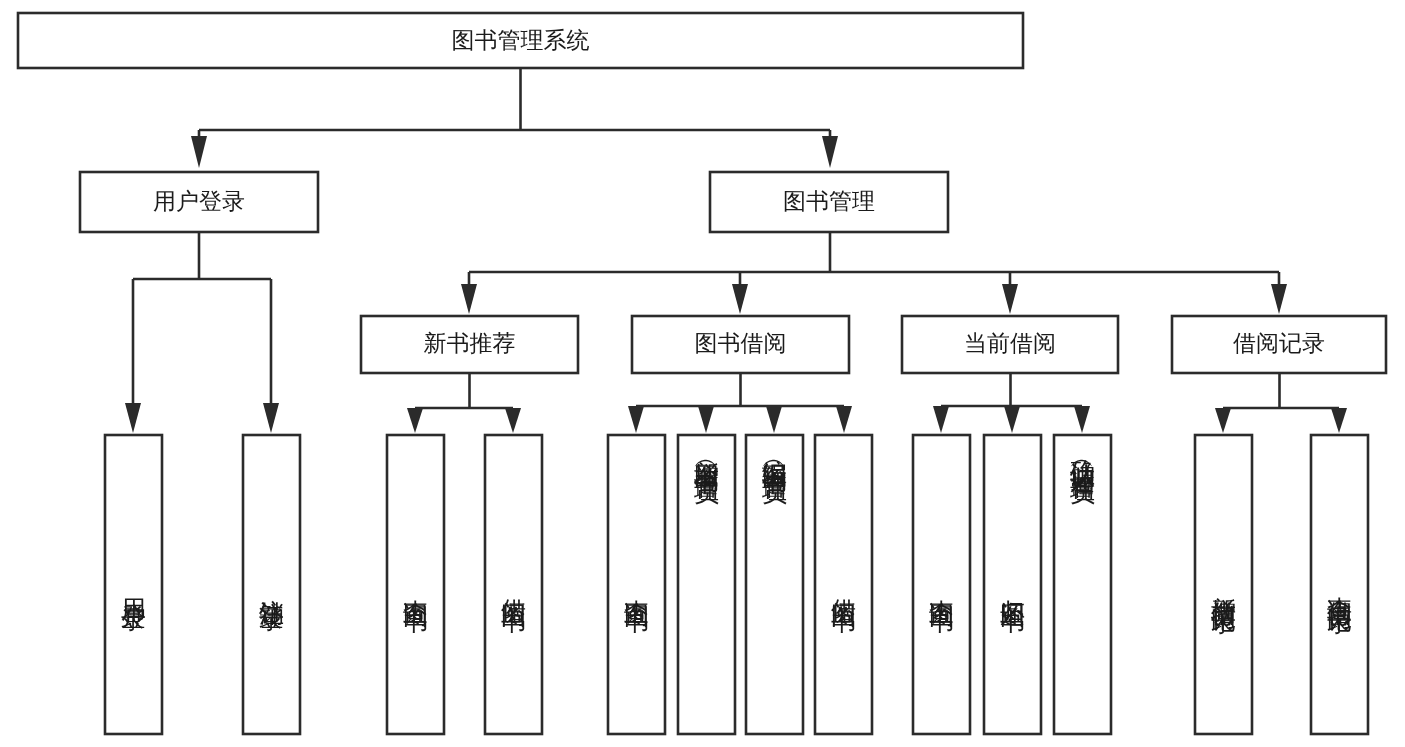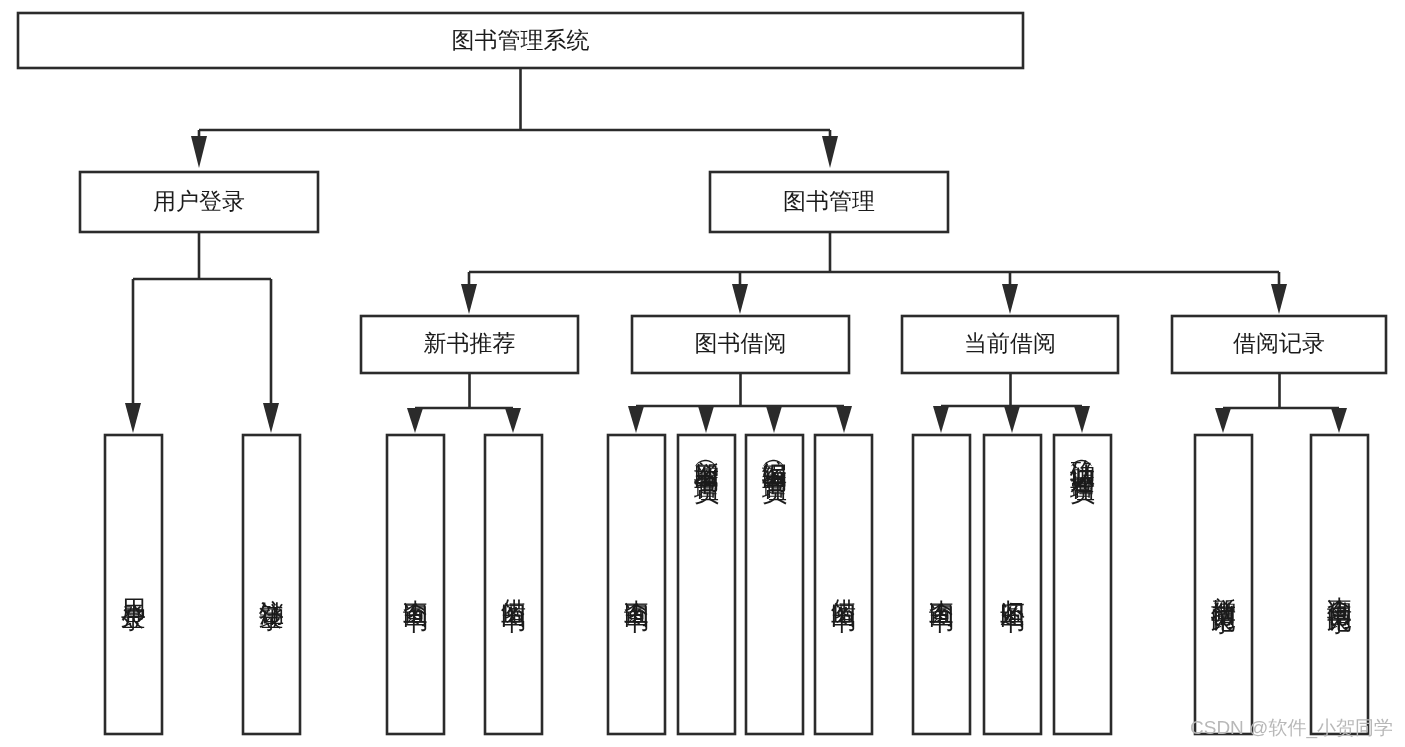--- a/index.html
+++ b/index.html
@@ -242,15 +242,14 @@
   </div>
 
   <div class="leaf-label-wrap" style="left:1195px; top:435px; width:57px; height:299px;">
     <span class="leaf-label">新增借阅记录</span>
   </div>
 
   <div class="leaf-label-wrap" style="left:1311px; top:435px; width:57px; height:299px;">
     <span class="leaf-label">查询借阅记录</span>
   </div>
 
-  <div class="watermark" style="left:1190px; top:715px;">CSDN @软件_小贺同学</div>
 
 </div>
 
 </body></html>

